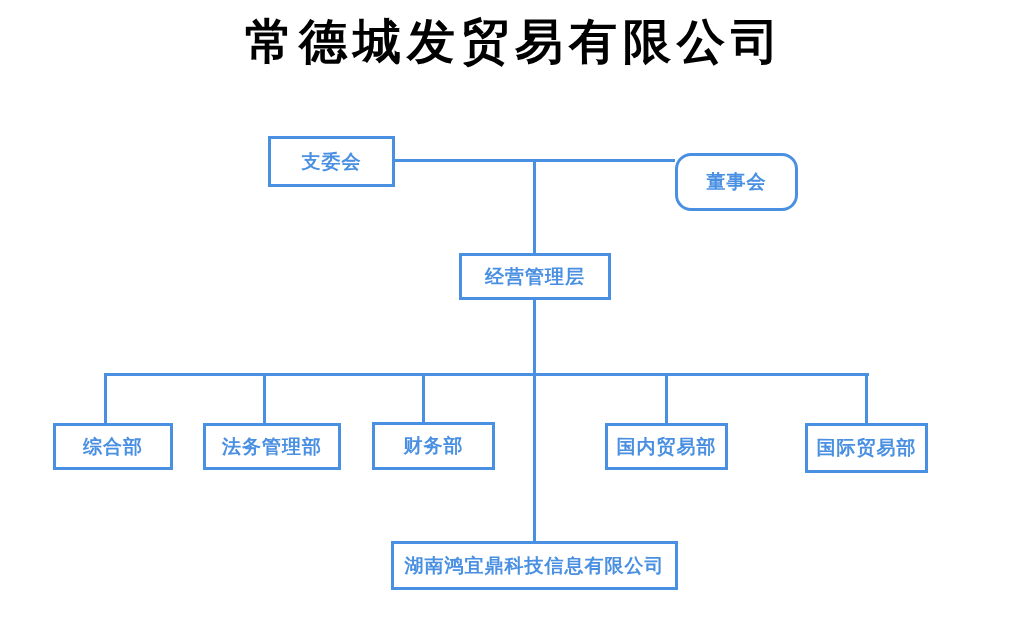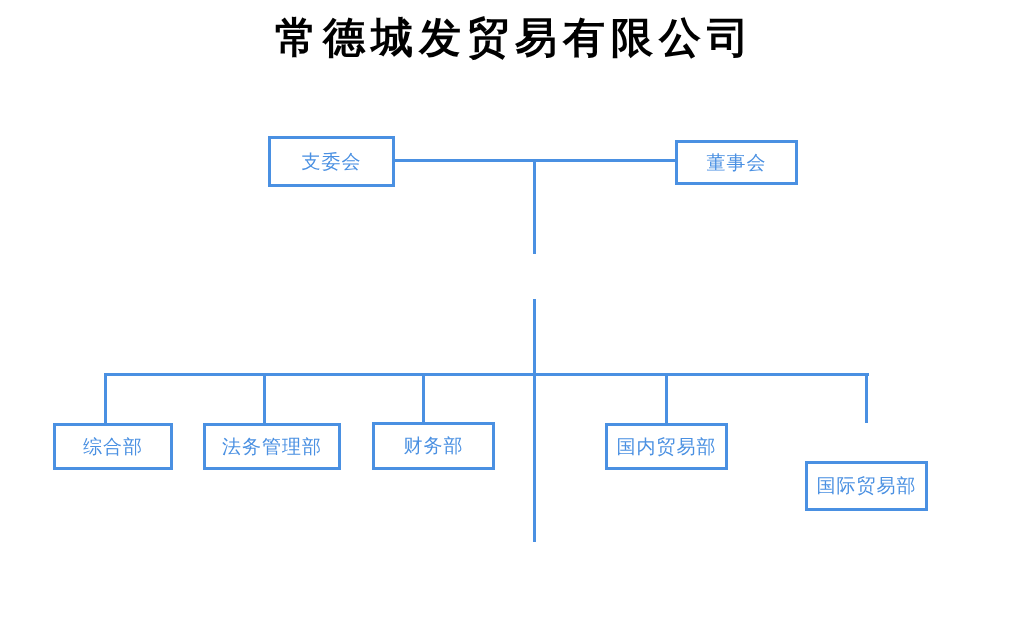--- a/index.html
+++ b/index.html
@@ -19,52 +19,52 @@
     height:620px;
     background:var(--page-bg);
     overflow:hidden;
   }
   .page-title{
     position:absolute;
     left:0; right:0; top:10px;
     text-align:center;
     font-family:"DejaVu Serif","Liberation Serif",serif;
     font-weight:bold;
-    font-size:42px;
+    font-size:48px;
     letter-spacing:6px;
     color:var(--title-color);
     white-space:nowrap;
   }
   .node{
     position:absolute;
     box-sizing:border-box;
     border:3px solid var(--accent);
     background:var(--box-bg);
     color:var(--accent);
-    font-weight:normal;
+    font-weight:bold;
     font-size:19px;
     display:flex;
     align-items:center;
     justify-content:center;
     white-space:nowrap;
     letter-spacing:1px;
   }
   .line{
     position:absolute;
     background:var(--accent);
   }
   
   .n-top-left   {left:268px; top:136px; width:127px; height:51px;}
-  .n-top-right  {left:675px; top:140px; width:123px; height:45px;}
+  .n-top-right  {left:675px; top:153px; width:123px; height:58px;border-radius:16px;}
   .n-management {left:459px; top:253px; width:152px; height:47px;}
   .n-dept0      {left:53px;  top:423px; width:120px; height:47px;}
   .n-dept1      {left:203px; top:423px; width:138px; height:47px;}
   .n-dept2      {left:372px; top:422px; width:123px; height:48px;}
   .n-dept3      {left:605px; top:423px; width:123px; height:47px;text-align:right;}
-  .n-dept4      {left:805px; top:423px; width:123px; height:50px;margin-top:38px;}
+  .n-dept4      {left:805px; top:423px; width:123px; height:50px;}
   .n-subsidiary {left:391px; top:541px; width:287px; height:49px;}
   
   .l-top-h          {left:395px; top:159px; width:280px; height:3px;}
   .l-center-v-upper {left:533px; top:160px; width:3px;  height:94px;}
   .l-center-v-lower {left:533px; top:299px; width:3px;  height:243px;}
   .l-bus-h          {left:104px; top:373px; width:765px; height:3px;}
   .l-drop-0         {left:104px; top:374px; width:3px;  height:49px;}
   .l-drop-1         {left:263px; top:374px; width:3px;  height:49px;}
   .l-drop-2         {left:422px; top:374px; width:3px;  height:48px;}
   .l-drop-3         {left:665px; top:374px; width:3px;  height:49px;}
@@ -84,25 +84,27 @@
   <div class="line l-drop-0"></div>
   <div class="line l-drop-1"></div>
   <div class="line l-drop-2"></div>
   <div class="line l-drop-3"></div>
   <div class="line l-drop-4"></div>
 
   <div class="node n-top-left">支委会</div>
 
   <div class="node n-top-right">董事会</div>
 
+  <div class="node n-management">经营管理层</div>
 
   <div class="node n-dept0">综合部</div>
 
   <div class="node n-dept1">法务管理部</div>
 
   <div class="node n-dept2">财务部</div>
 
   <div class="node n-dept3">国内贸易部</div>
 
   <div class="node n-dept4">国际贸易部</div>
 
+  <div class="node n-subsidiary">湖南鸿宜鼎科技信息有限公司</div>
 
 </div>
 
 </body></html>

